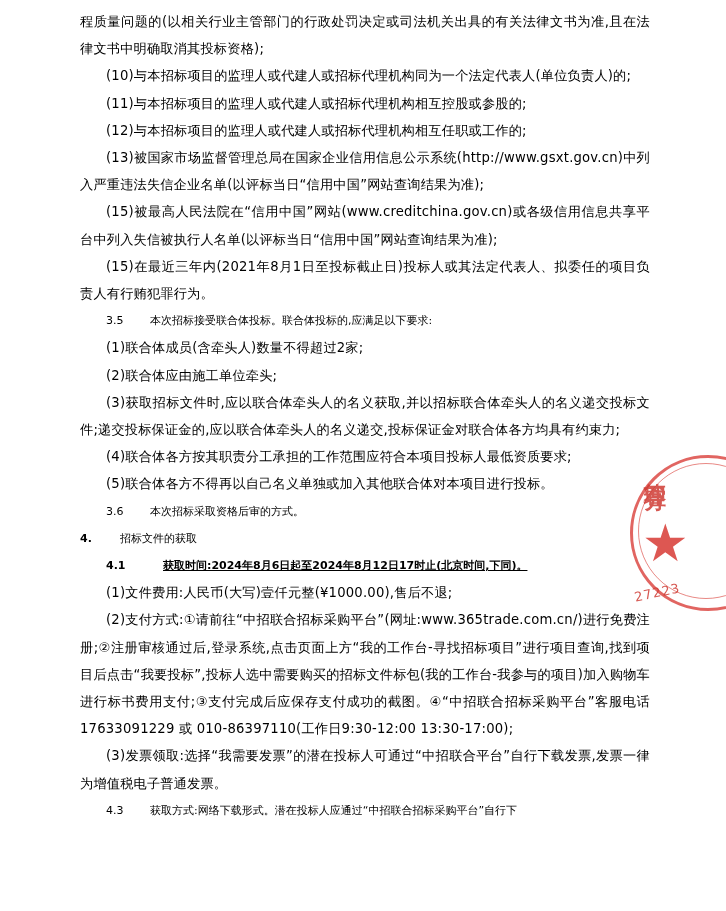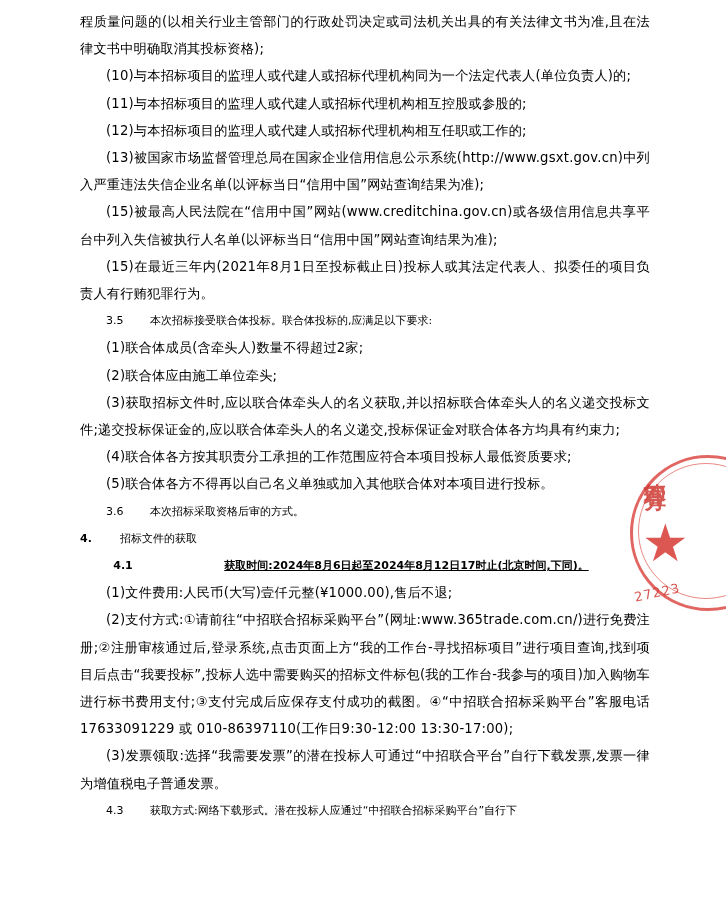--- a/index.html
+++ b/index.html
@@ -46,21 +46,21 @@
   .secrow .num {
     flex: 0 0 auto;
     font-weight: bold;
   }
   .secrow .txt {
     flex: 1 1 auto;
     font-weight: bold;
   }
   .lvl1 .num { width: 26px; font-weight: bold; }
   .lvl1 .txt { margin-left: 14px; font-weight: normal; }
-  .lvl2 { padding-left: 26px; text-align: center; }
+  .lvl2 { padding-left: 26px; }
   .lvl2 .num { width: 34px; }
   .lvl2 .txt { margin-left: 23px; text-decoration: underline; }
   .lvl2b { padding-left: 26px; }
   .lvl2b .num { width: 34px; font-weight: normal; }
   .lvl2b .txt { margin-left: 10px; font-weight: normal; }
 
   
   .stamp {
     position: absolute;
     right: -6px;

